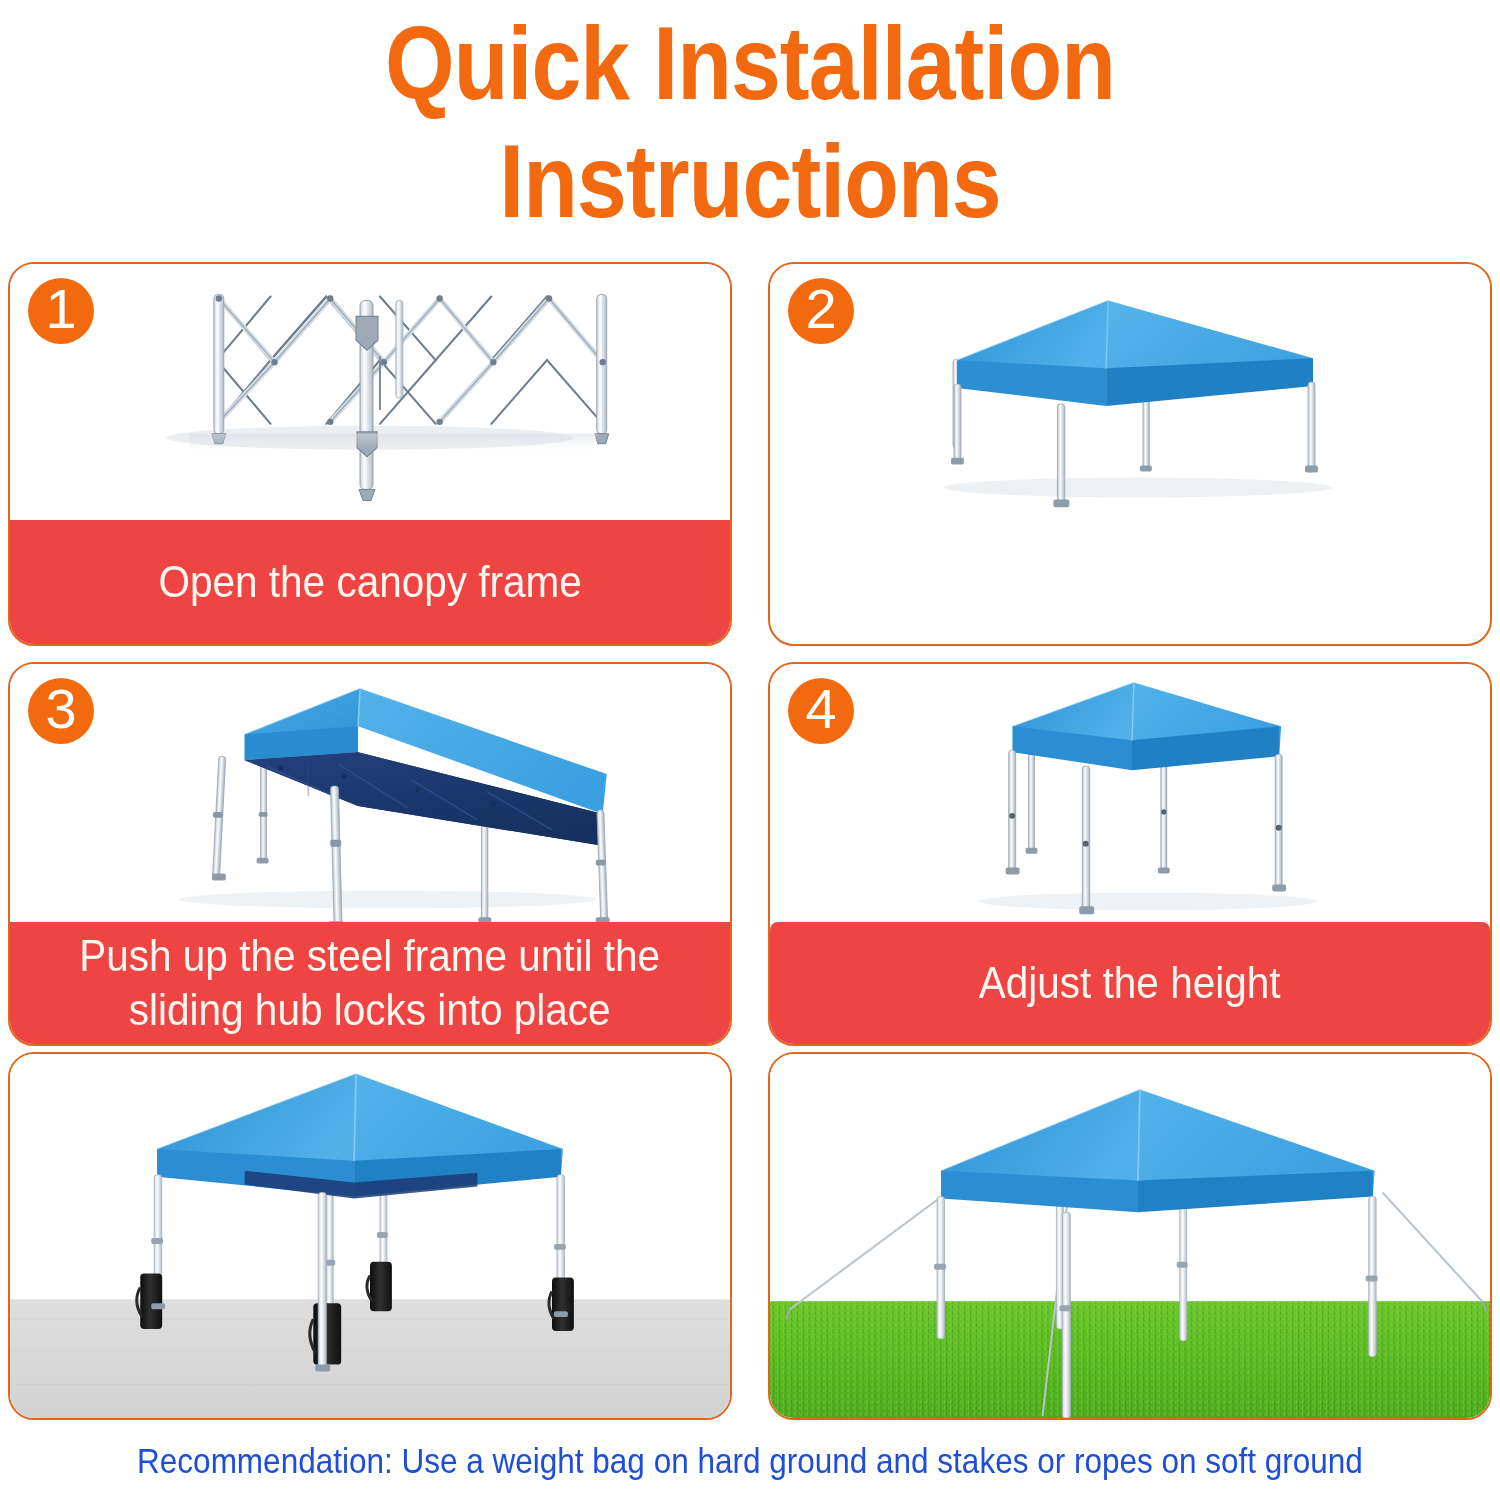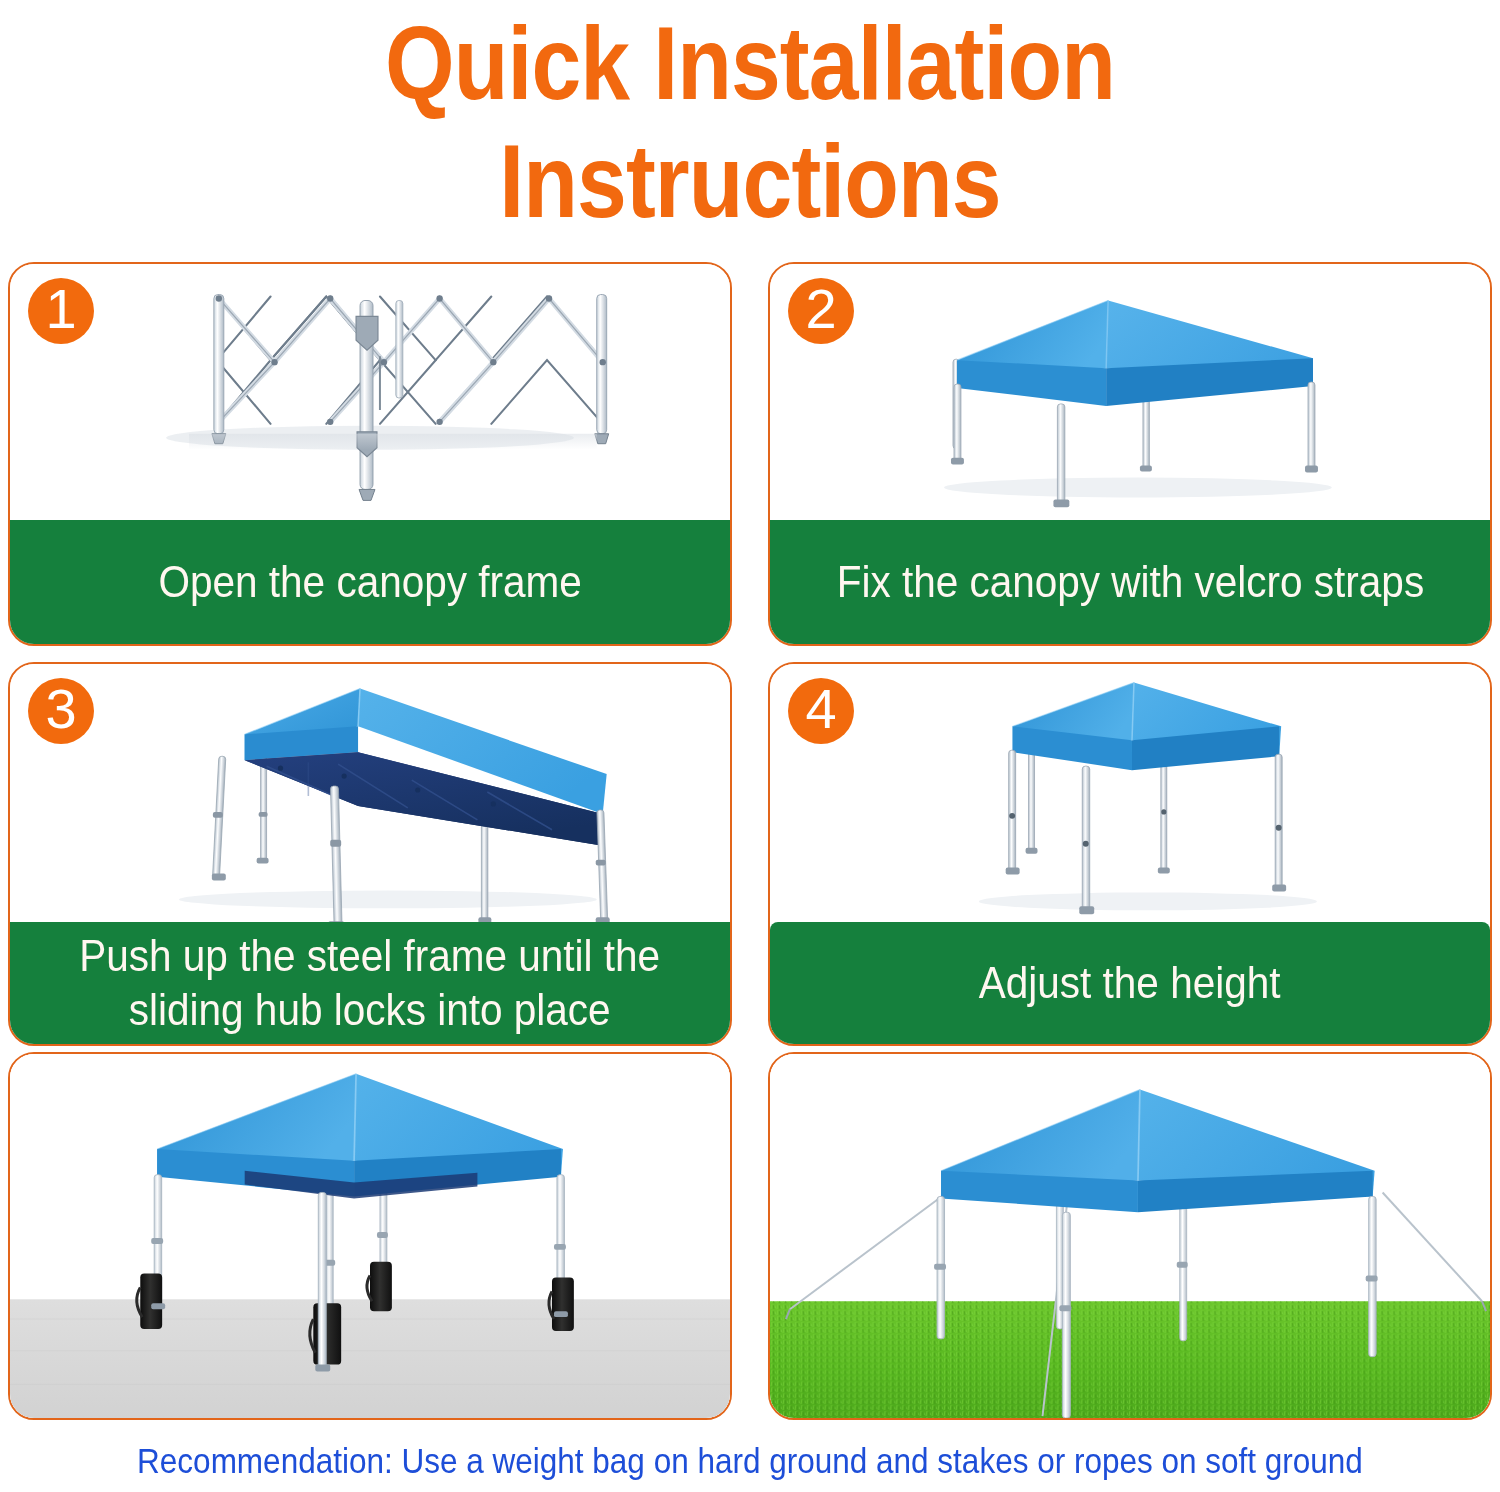--- a/index.html
+++ b/index.html
@@ -34,21 +34,21 @@
     background: #ffffff;
     overflow: hidden;
   }
   .panel .stage {
     position: absolute; left: 0; right: 0; top: 0;
     background: #ffffff;
     overflow: hidden;
   }
   .caption {
     position: absolute; left: 0; right: 0; bottom: 0;
-    background: #15803d;
+    background: #ef4444;
     color: #FFF7F0;
     display: flex; align-items: center; justify-content: center;
     text-align: center;
     font-family: "Liberation Sans Narrow", "Liberation Sans", sans-serif;
     font-weight: 400;
     font-size: 45px;
     line-height: 54px;
     padding: 0 4px;
     white-space: pre-line;
     transform-origin: 50% 50%;
@@ -240,21 +240,20 @@
         </g>
 
         <g fill="#8E9BA8">
           <rect x="182" y="194" width="13" height="7" rx="2"></rect>
           <rect x="285" y="236" width="16" height="8" rx="2"></rect>
           <rect x="538" y="202" width="13" height="7" rx="2"></rect>
           <rect x="372" y="202" width="12" height="6" rx="2"></rect>
         </g>
       </svg>
     </div>
-    <div class="caption"><span>Fix the canopy with velcro straps</span></div>
   </div>
 
   <div class="panel" id="panel-3">
     <div class="badge">3</div>
     <div class="stage">
       <svg viewBox="0 0 724 258" preserveAspectRatio="xMidYMid meet">
         <defs>
           <linearGradient id="roofTopA" x1="0" y1="0" x2="1" y2="0.6">
             <stop offset="0%" stop-color="#55B2EA"></stop>
             <stop offset="100%" stop-color="#3AA0E1"></stop>

